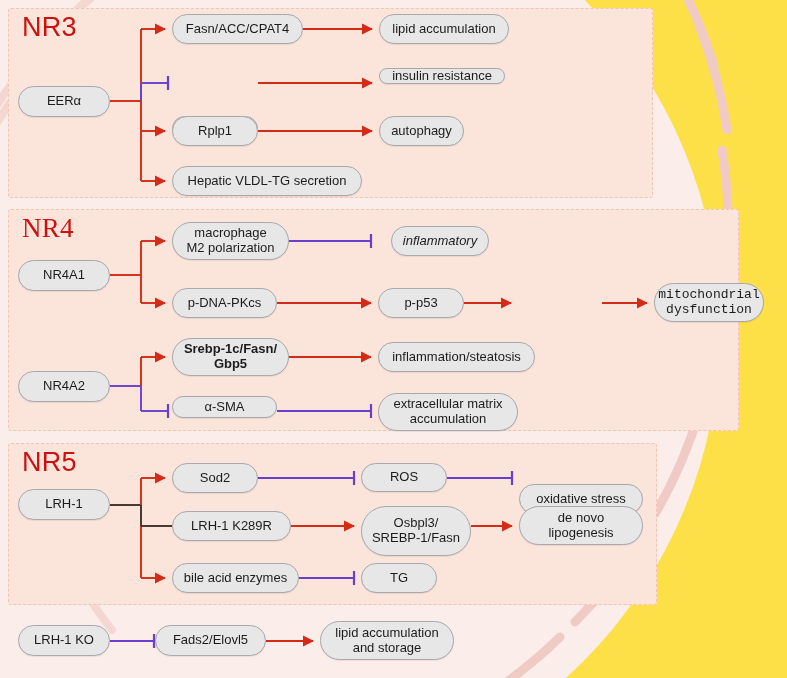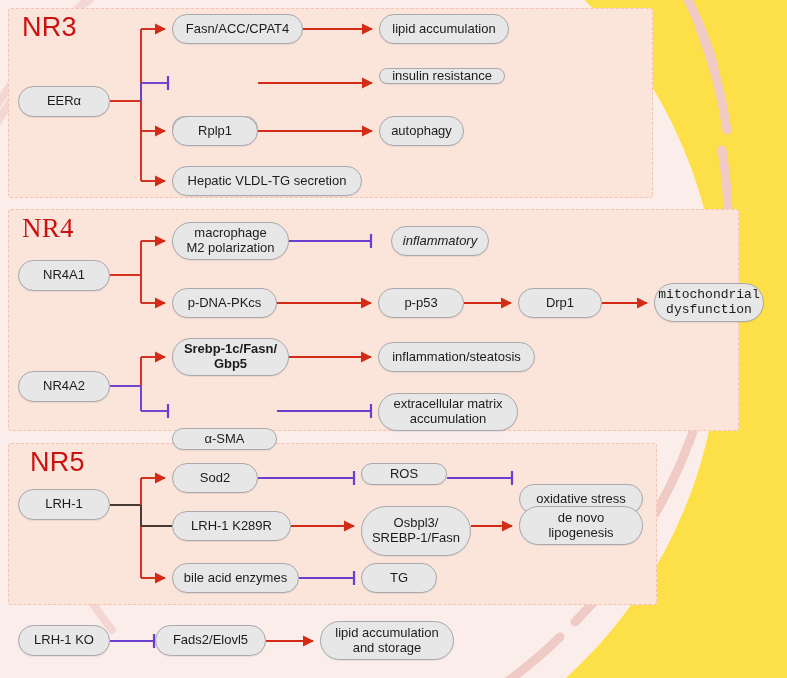--- a/index.html
+++ b/index.html
@@ -168,52 +168,51 @@
 
     <g>
       <path d="M 110 641 L 153 641" stroke="#6a3fd0" stroke-width="1.9" fill="none"></path>
       <path d="M 154 634 L 154 648" stroke="#6a3fd0" stroke-width="2.2" fill="none"></path>
       <path d="M 266 641 L 313 641" stroke="#d42b17" stroke-width="1.9" fill="none" marker-end="url(#arrowRed)"></path>
     </g>
   </svg>
 
   <div class="panel-title" style="left:22px;top:14px;">NR3</div>
   <div class="panel-title" style="left:22px;top:215px;font-family:Liberation Serif, serif;">NR4</div>
-  <div class="panel-title" style="left:30px;top:449px;">NR5</div>
+  <div class="panel-title" style="left:22px;top:449px;">NR5</div>
 
   <div class="node" style="left:18px;top:86px;width:92px;height:31px;">EERα</div>
   <div class="node" style="left:172px;top:14px;width:131px;height:30px;">Fasn/ACC/CPAT4</div>
   <div class="node" style="left:379px;top:14px;width:130px;height:30px;">lipid accumulation</div>
   <div class="node" style="left:172px;top:68px;width:86px;height:25px;margin-top:48px;">OXPHOS</div>
   <div class="node" style="left:379px;top:68px;width:126px;height:16px;">insulin resistance</div>
   <div class="node" style="left:172px;top:116px;width:86px;height:30px;">Rplp1</div>
   <div class="node" style="left:172px;top:166px;width:190px;height:30px;">Hepatic VLDL-TG secretion</div>
   <div class="node" style="left:379px;top:116px;width:85px;height:30px;">autophagy</div>
 
   <div class="node" style="left:18px;top:260px;width:92px;height:31px;">NR4A1</div>
   <div class="node" style="left:172px;top:222px;width:117px;height:38px;">macrophage
 M2 polarization</div>
   <div class="node" style="left:391px;top:226px;width:98px;height:30px;font-style:italic;">inflammatory</div>
   <div class="node" style="left:172px;top:288px;width:105px;height:30px;">p-DNA-PKcs</div>
   <div class="node" style="left:378px;top:288px;width:86px;height:30px;">p-p53</div>
-  <div class="node" style="left:518px;top:288px;width:84px;height:30px;">Drp1</div>
   <div class="node" style="left:654px;top:283px;width:110px;height:39px;font-family:Liberation Mono, monospace;">mitochondrial
 dysfunction</div>
 
   <div class="node" style="left:18px;top:371px;width:92px;height:31px;">NR4A2</div>
   <div class="node" style="left:172px;top:338px;width:117px;height:38px;font-weight:bold;">Srebp-1c/Fasn/
 Gbp5</div>
   <div class="node" style="left:378px;top:342px;width:157px;height:30px;text-align:right;">inflammation/steatosis</div>
-  <div class="node" style="left:172px;top:396px;width:105px;height:22px;margin-top:32px;">α-SMA</div>
+  <div class="node" style="left:172px;top:396px;width:105px;height:22px;">α-SMA</div>
   <div class="node" style="left:378px;top:393px;width:140px;height:38px;">extracellular matrix
 accumulation</div>
 
   <div class="node" style="left:18px;top:489px;width:92px;height:31px;">LRH-1</div>
   <div class="node" style="left:172px;top:463px;width:86px;height:30px;">Sod2</div>
-  <div class="node" style="left:361px;top:463px;width:86px;height:22px;">ROS</div>
+  <div class="node" style="left:361px;top:463px;width:86px;height:29px;">ROS</div>
   <div class="node" style="left:519px;top:463px;width:124px;height:30px;margin-top:21px;">oxidative stress</div>
   <div class="node" style="left:172px;top:511px;width:119px;height:30px;">LRH-1 K289R</div>
   <div class="node" style="left:361px;top:506px;width:110px;height:50px;">Osbpl3/
 SREBP-1/Fasn</div>
   <div class="node" style="left:519px;top:506px;width:124px;height:39px;">de novo
 lipogenesis</div>
   <div class="node" style="left:172px;top:563px;width:127px;height:30px;">bile acid  enzymes</div>
   <div class="node" style="left:361px;top:563px;width:76px;height:30px;">TG</div>
 
   <div class="node" style="left:18px;top:625px;width:92px;height:31px;">LRH-1 KO</div>

